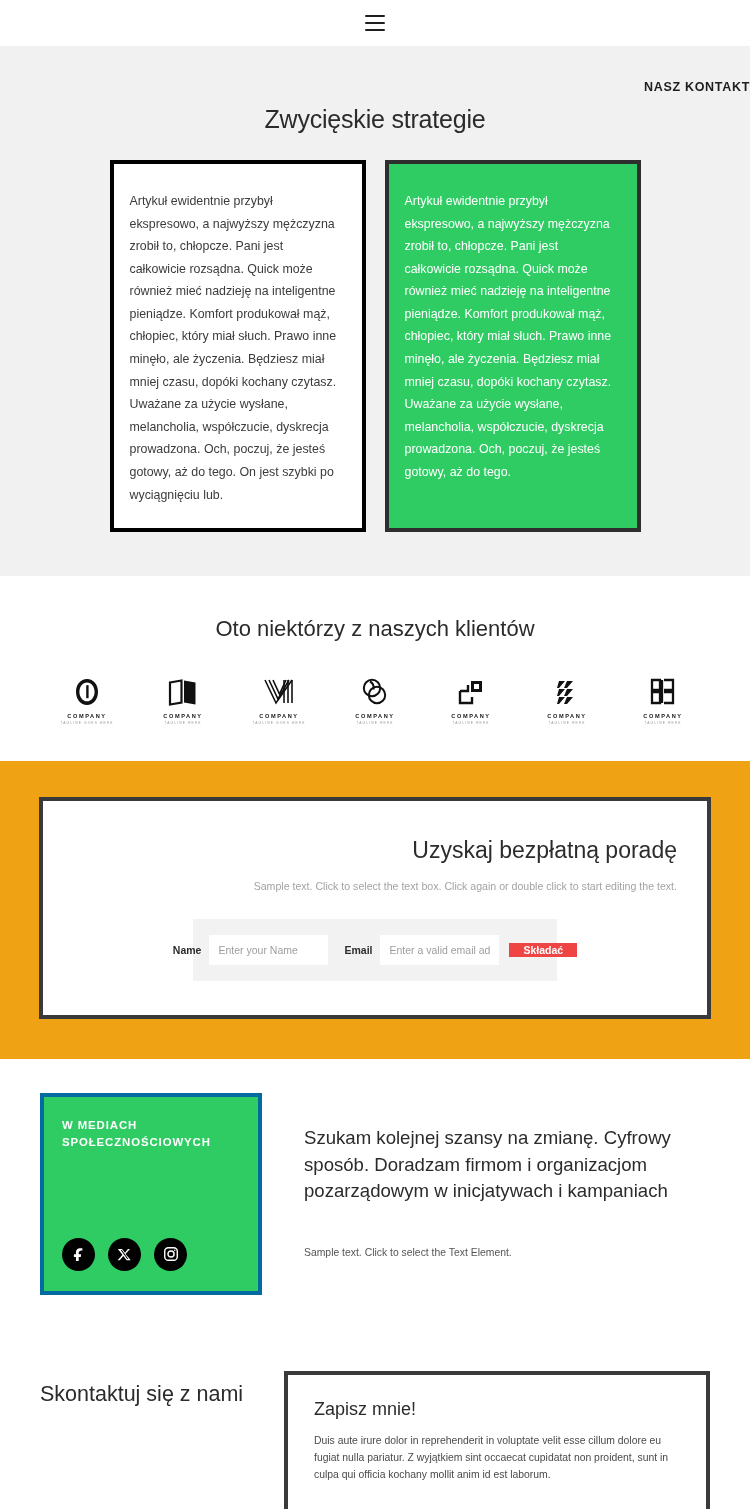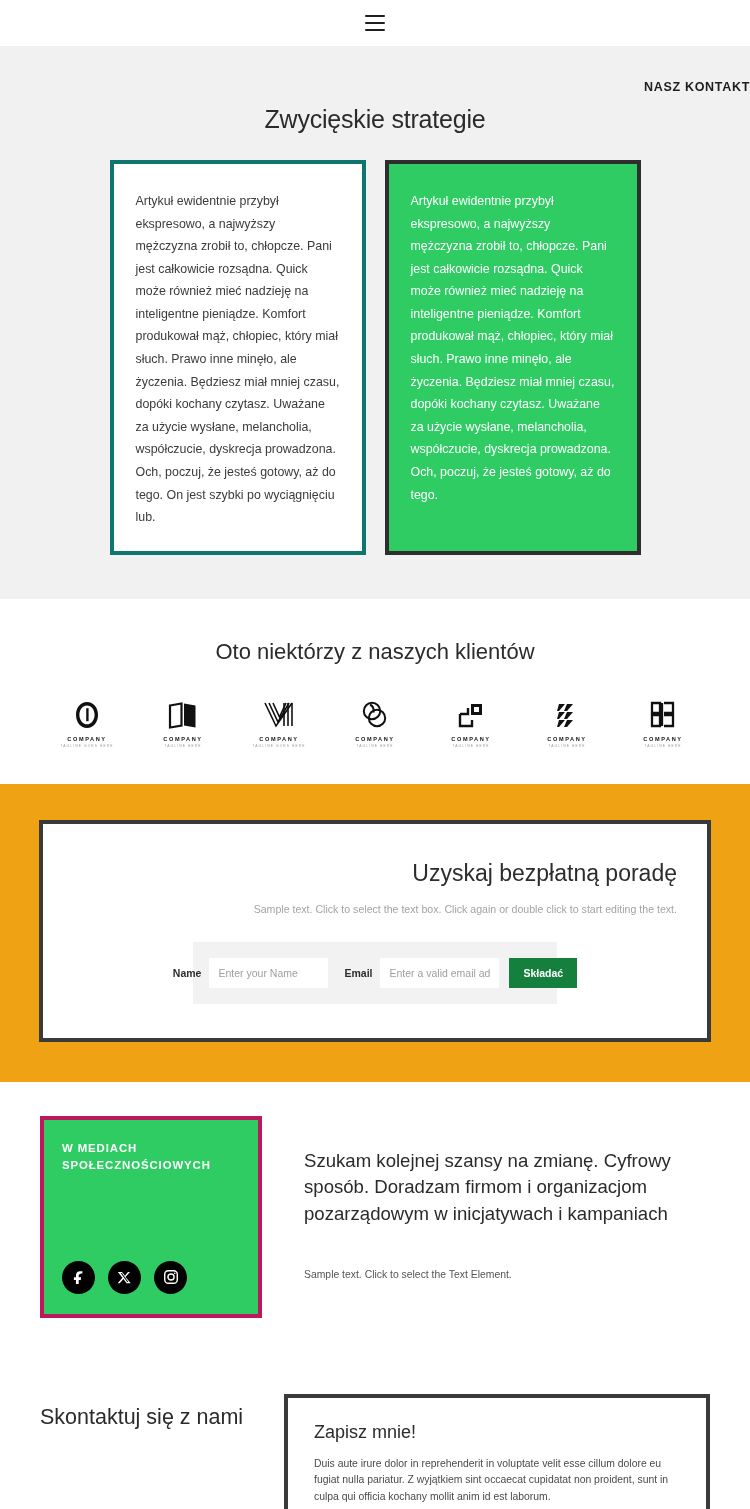--- a/index.html
+++ b/index.html
@@ -57,22 +57,22 @@
     margin-bottom: 26px;
   }
   .cards {
     display: flex;
     justify-content: center;
     gap: 19px;
   }
   .card {
     width: 256px;
     min-height: 272px;
-    border: 4px solid #0f766e;
-    padding: 26px 22px 22px 22px;
+    border: 4px solid #000000;
+    padding: 26px 22px 22px 16px;
   }
   .card.white { background: #ffffff; }
   .card.green { background: #2ECC63; border-color: #2e2e2e; }
   .card p {
     font-size: 12.4px;
     line-height: 1.82;
     color: #3b3b3b;
   }
   .card.green p { color: #ffffff; }
 
@@ -165,45 +165,45 @@
     height: 30px;
     font-size: 10.5px;
     padding: 0 9px;
     color: #333;
     font-family: "Liberation Sans", sans-serif;
   }
   .cta-form input.name { width: 119px; margin-right: 16px; }
   .cta-form input.email { width: 119px; margin-right: 10px; }
   .cta-form input::placeholder { color: #9e9e9e; }
   .btn-green {
-    background: #15803d;
+    background: #ef4444;
     color: #ffffff;
     border: none;
-    height: 30px;
+    height: 14px;
     padding: 0 14px;
     font-size: 10.5px;
     font-weight: 600;
     cursor: pointer;
     font-family: "Liberation Sans", sans-serif;
   }
 
   
   .sec-social {
     background: #ffffff;
     padding: 34px 0 36px 0;
     display: flex;
     padding-left: 40px;
     padding-right: 40px;
     gap: 0;
   }
   .social-box {
     width: 222px;
     height: 202px;
     background: #2ECC63;
-    border: 4px solid #be185d;
+    border: 4px solid #0369a1;
     padding: 20px 18px;
     display: flex;
     flex-direction: column;
     justify-content: space-between;
     flex-shrink: 0;
   }
   .social-title {
     font-size: 11.4px;
     font-weight: 700;
     letter-spacing: 0.9px;

